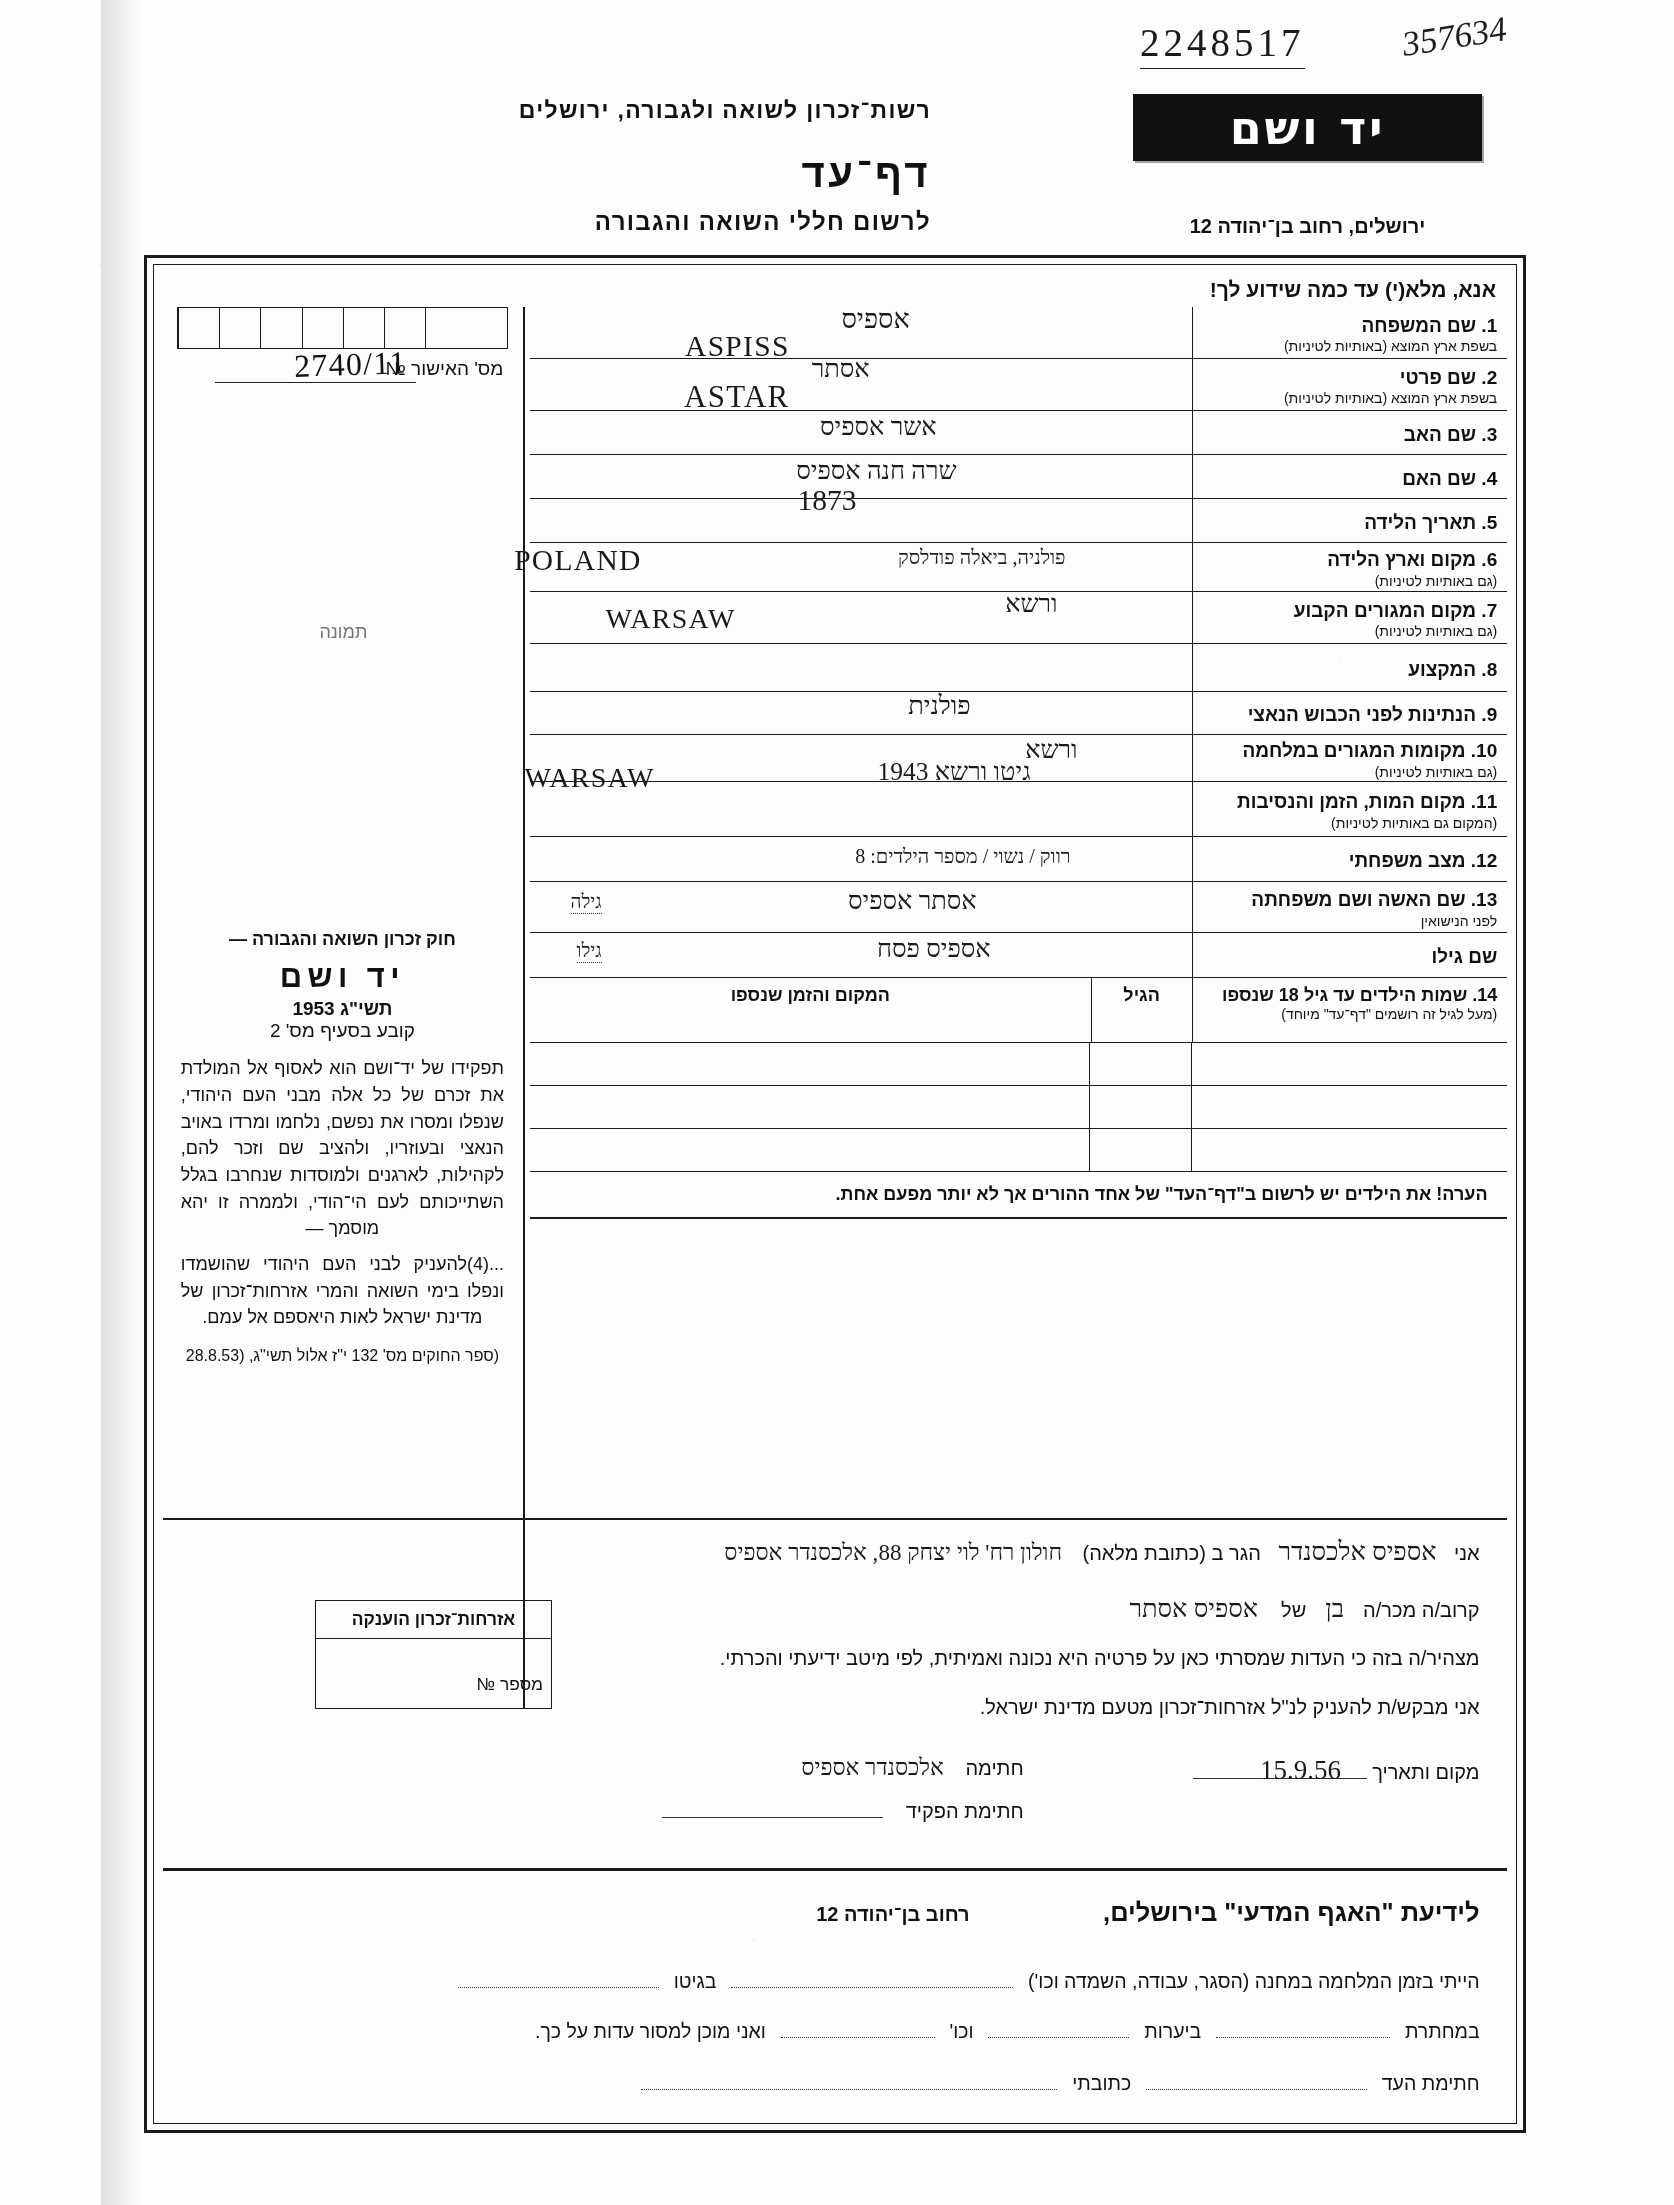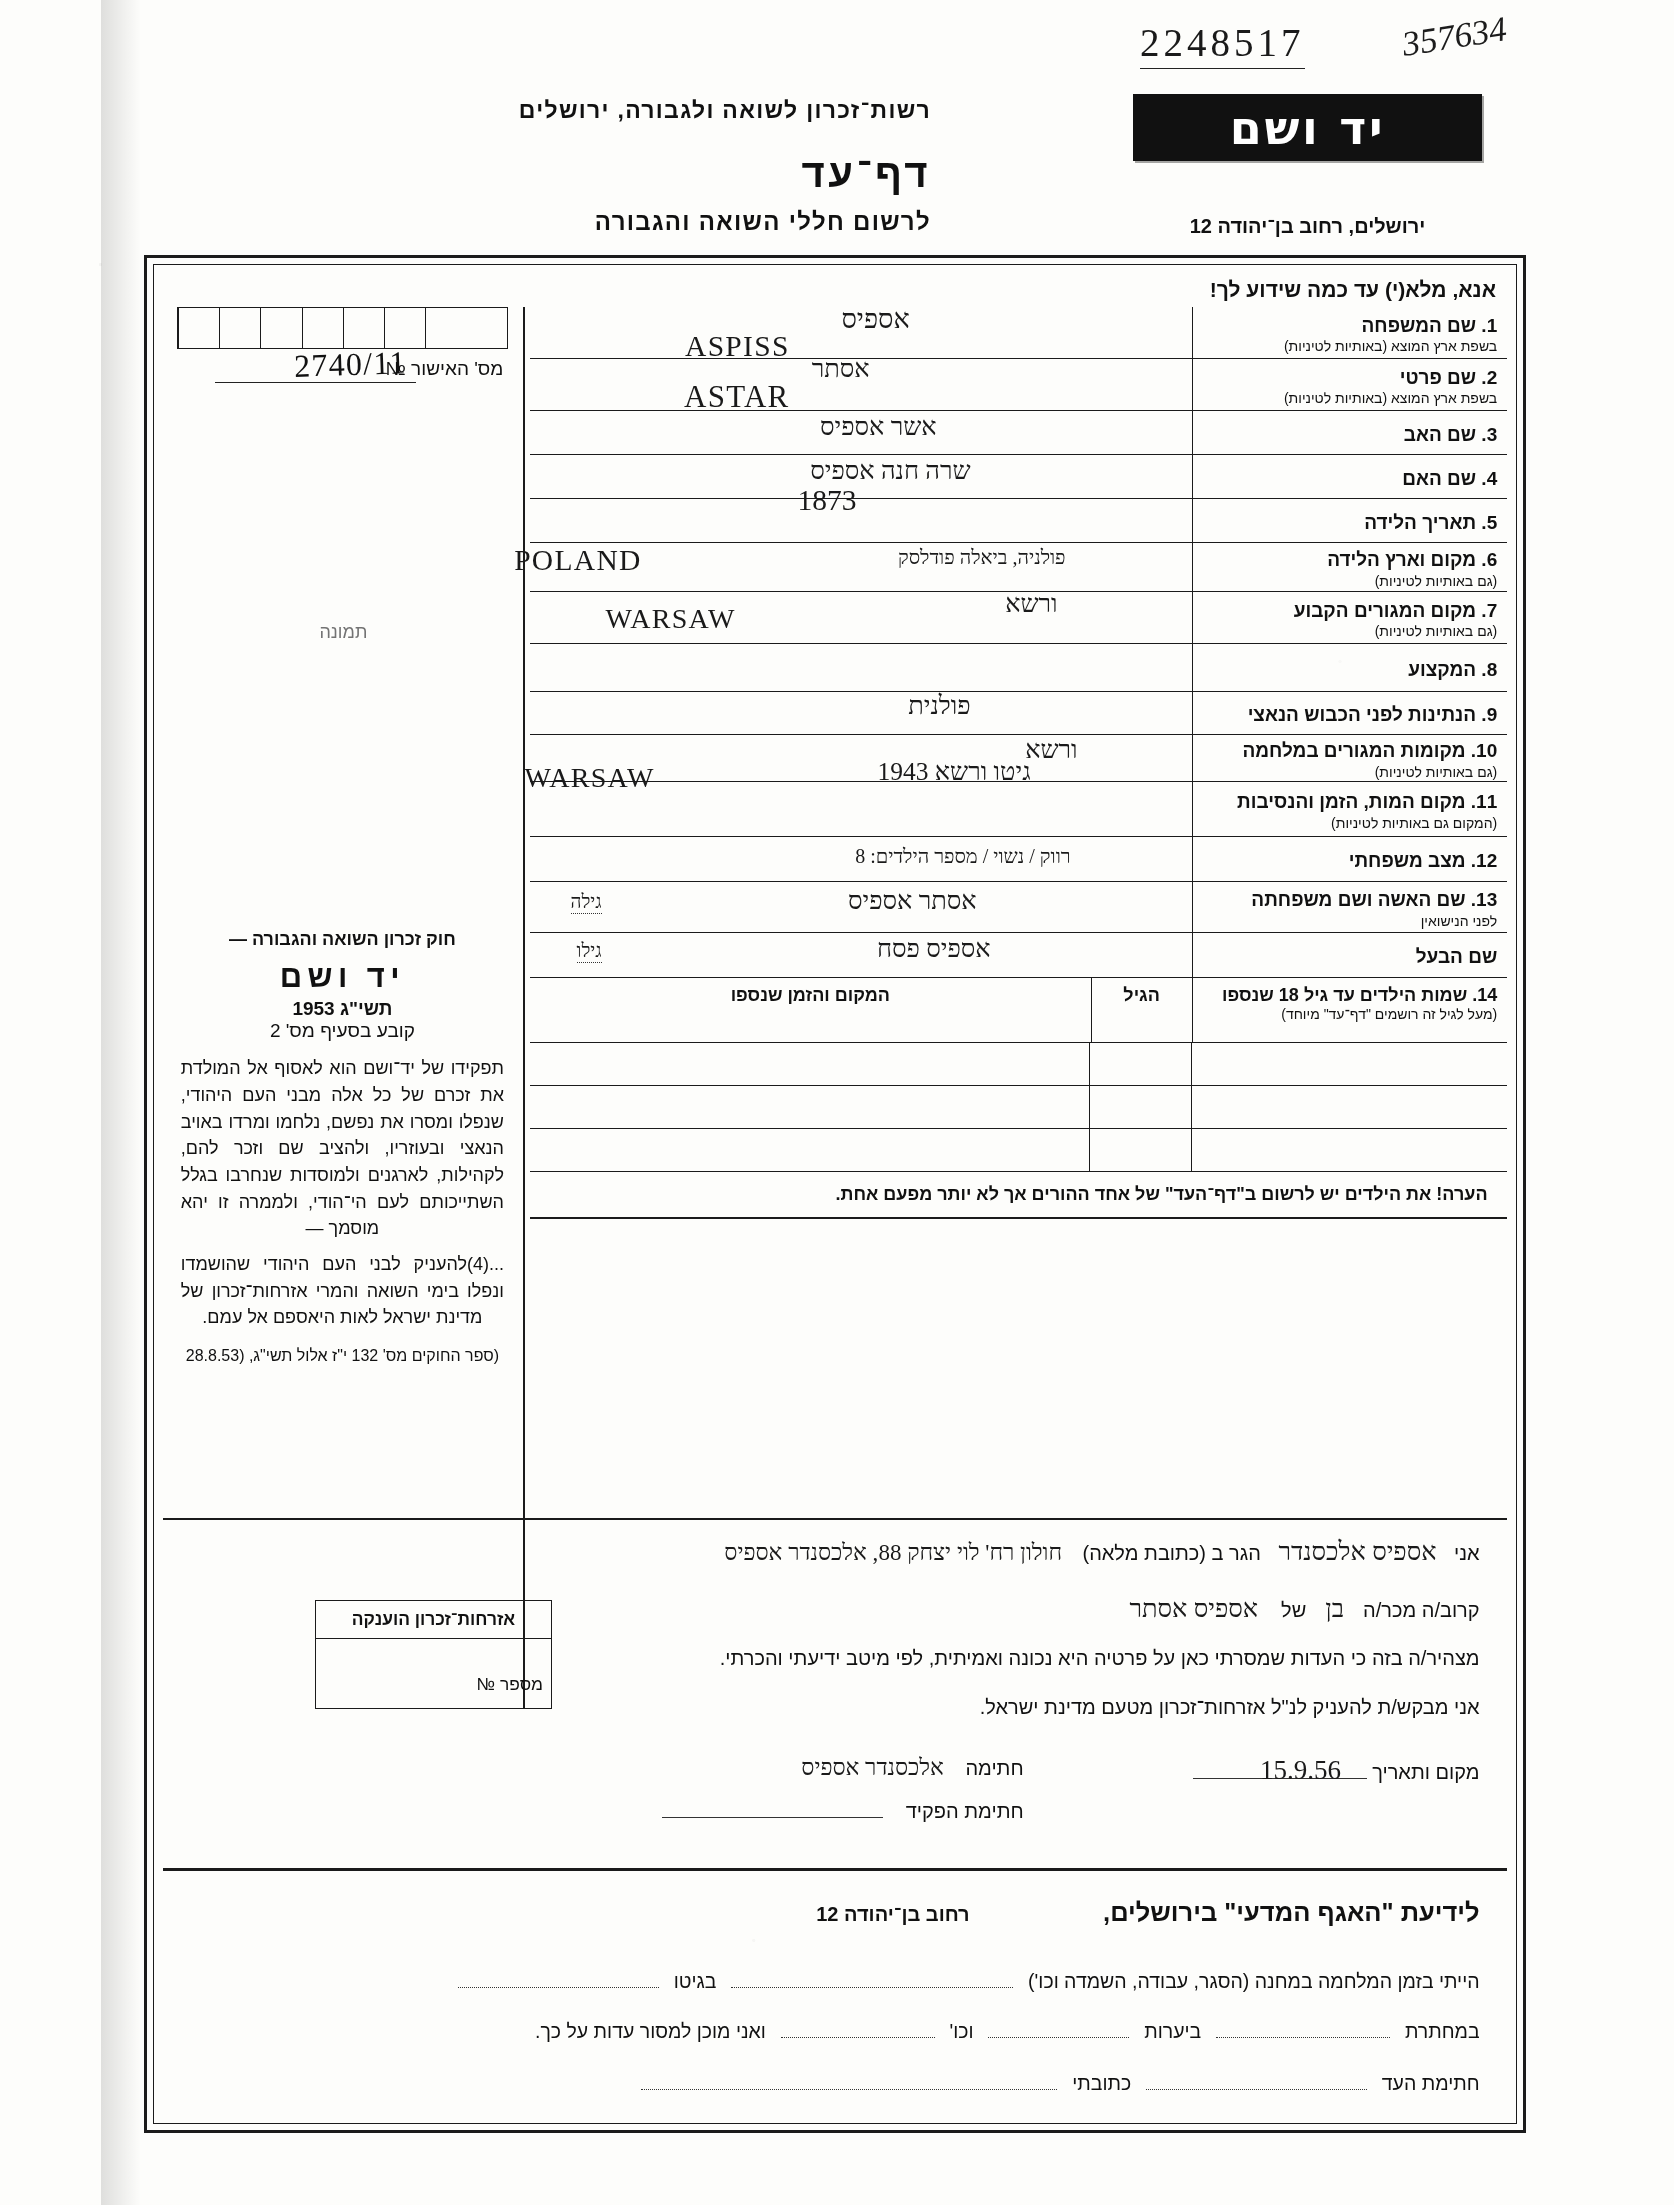--- a/index.html
+++ b/index.html
@@ -504,21 +504,21 @@
             <span class="hand heb" style="right:255px; top:1.3px; font-size:25.5px;">אשר אספיס</span>
           </div>
         </div>
 
         <div class="row" style="height:43px">
           <div class="qlabel hebrew">
             <span><span>4.</span>
             <span>שם האם</span></span>
           </div>
           <div class="answer">
-            <span class="hand heb" style="right:221px; top:1.3px; font-size:25.5px;">שרה חנה אספיס</span>
+            <span class="hand heb" style="right:235px; top:1.3px; font-size:25.5px;">שרה חנה אספיס</span>
           </div>
         </div>
 
         <div class="row" style="height:43px">
           <div class="qlabel hebrew">
             <span><span>5.</span>
             <span>תאריך הלידה</span></span>
           </div>
           <div class="answer">
             <span class="hand" style="right:335px; top:-14.8px; font-size:29.5px;">1873</span>
@@ -609,21 +609,21 @@
             <span class="sub">לפני הנישואין</span>
           </div>
           <div class="answer">
             <span class="hand heb" style="right:215px; top:4px; font-size:25.5px;">אסתר אספיס</span>
             <span class="hand heb" style="right:590px; top:9.4px; font-size:19px; border-bottom:1.3px dotted #333;">גילה</span>
           </div>
         </div>
 
         <div class="row" style="height:44px">
           <div class="qlabel hebrew">
-            <span>שם הבעל</span>
+            <span>שם גילו</span>
           </div>
           <div class="answer">
             <span class="hand heb" style="right:201px; top:1.3px; font-size:25.5px;">אספיס פסח</span>
             <span class="hand heb" style="right:590px; top:6.7px; font-size:19px; border-bottom:1.3px dotted #333;">גילו</span>
           </div>
         </div>
 
         <div class="kids-head">
           <div class="q hebrew">
             <span>14.</span>

